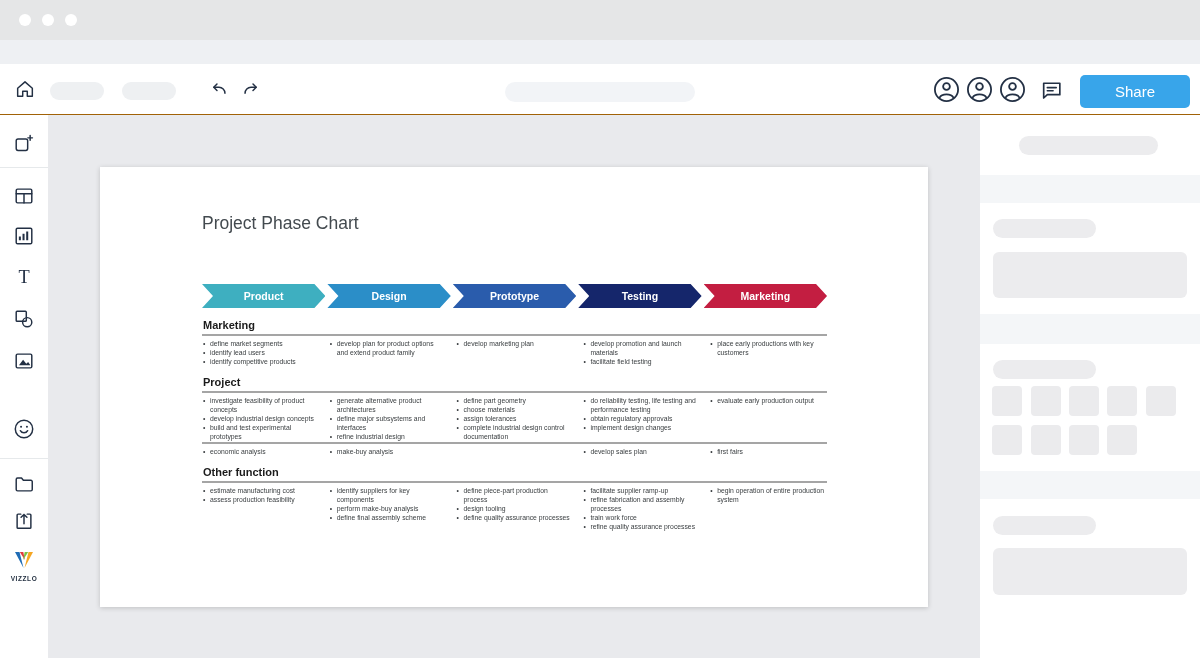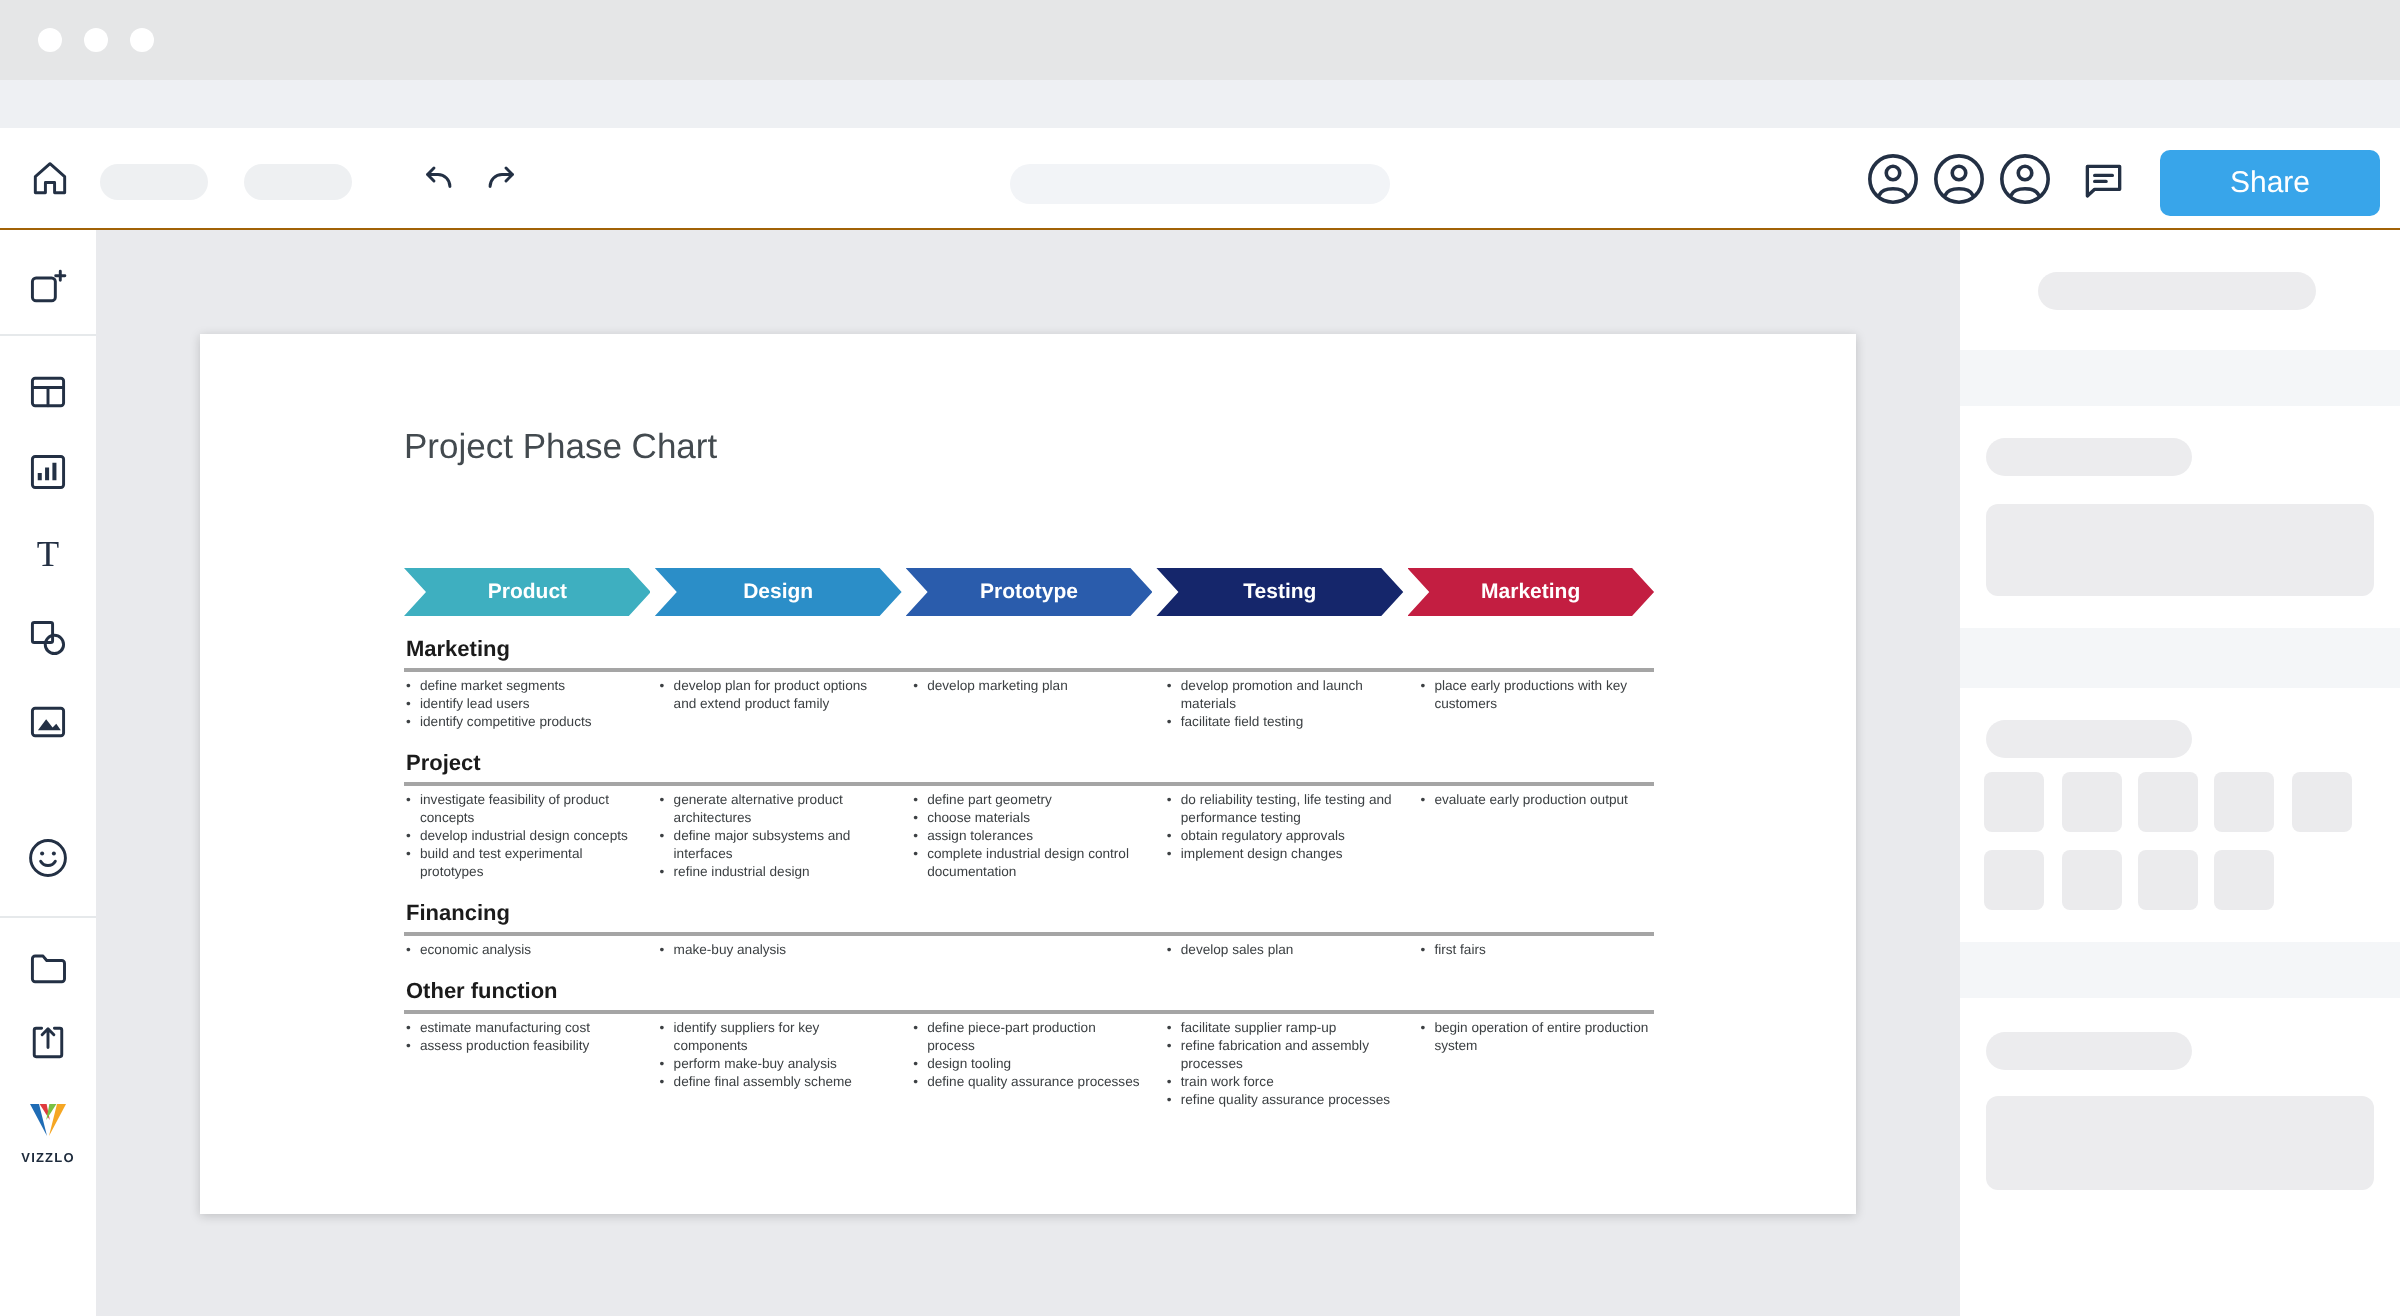--- a/index.html
+++ b/index.html
@@ -243,21 +243,20 @@
               <li>do reliability testing, life testing and performance testing</li>
               <li>obtain regulatory approvals</li>
               <li>implement design changes</li>
             </ul>
             <ul>
               <li>evaluate early production output</li>
             </ul>
           </div>
         </div>
         <div class="table-section">
-          <div class="section-label">Financing</div>
           <div class="rule"></div>
           <div class="cells">
             <ul>
               <li>economic analysis</li>
             </ul>
             <ul>
               <li>make-buy analysis</li>
             </ul>
             <ul></ul>
             <ul>

